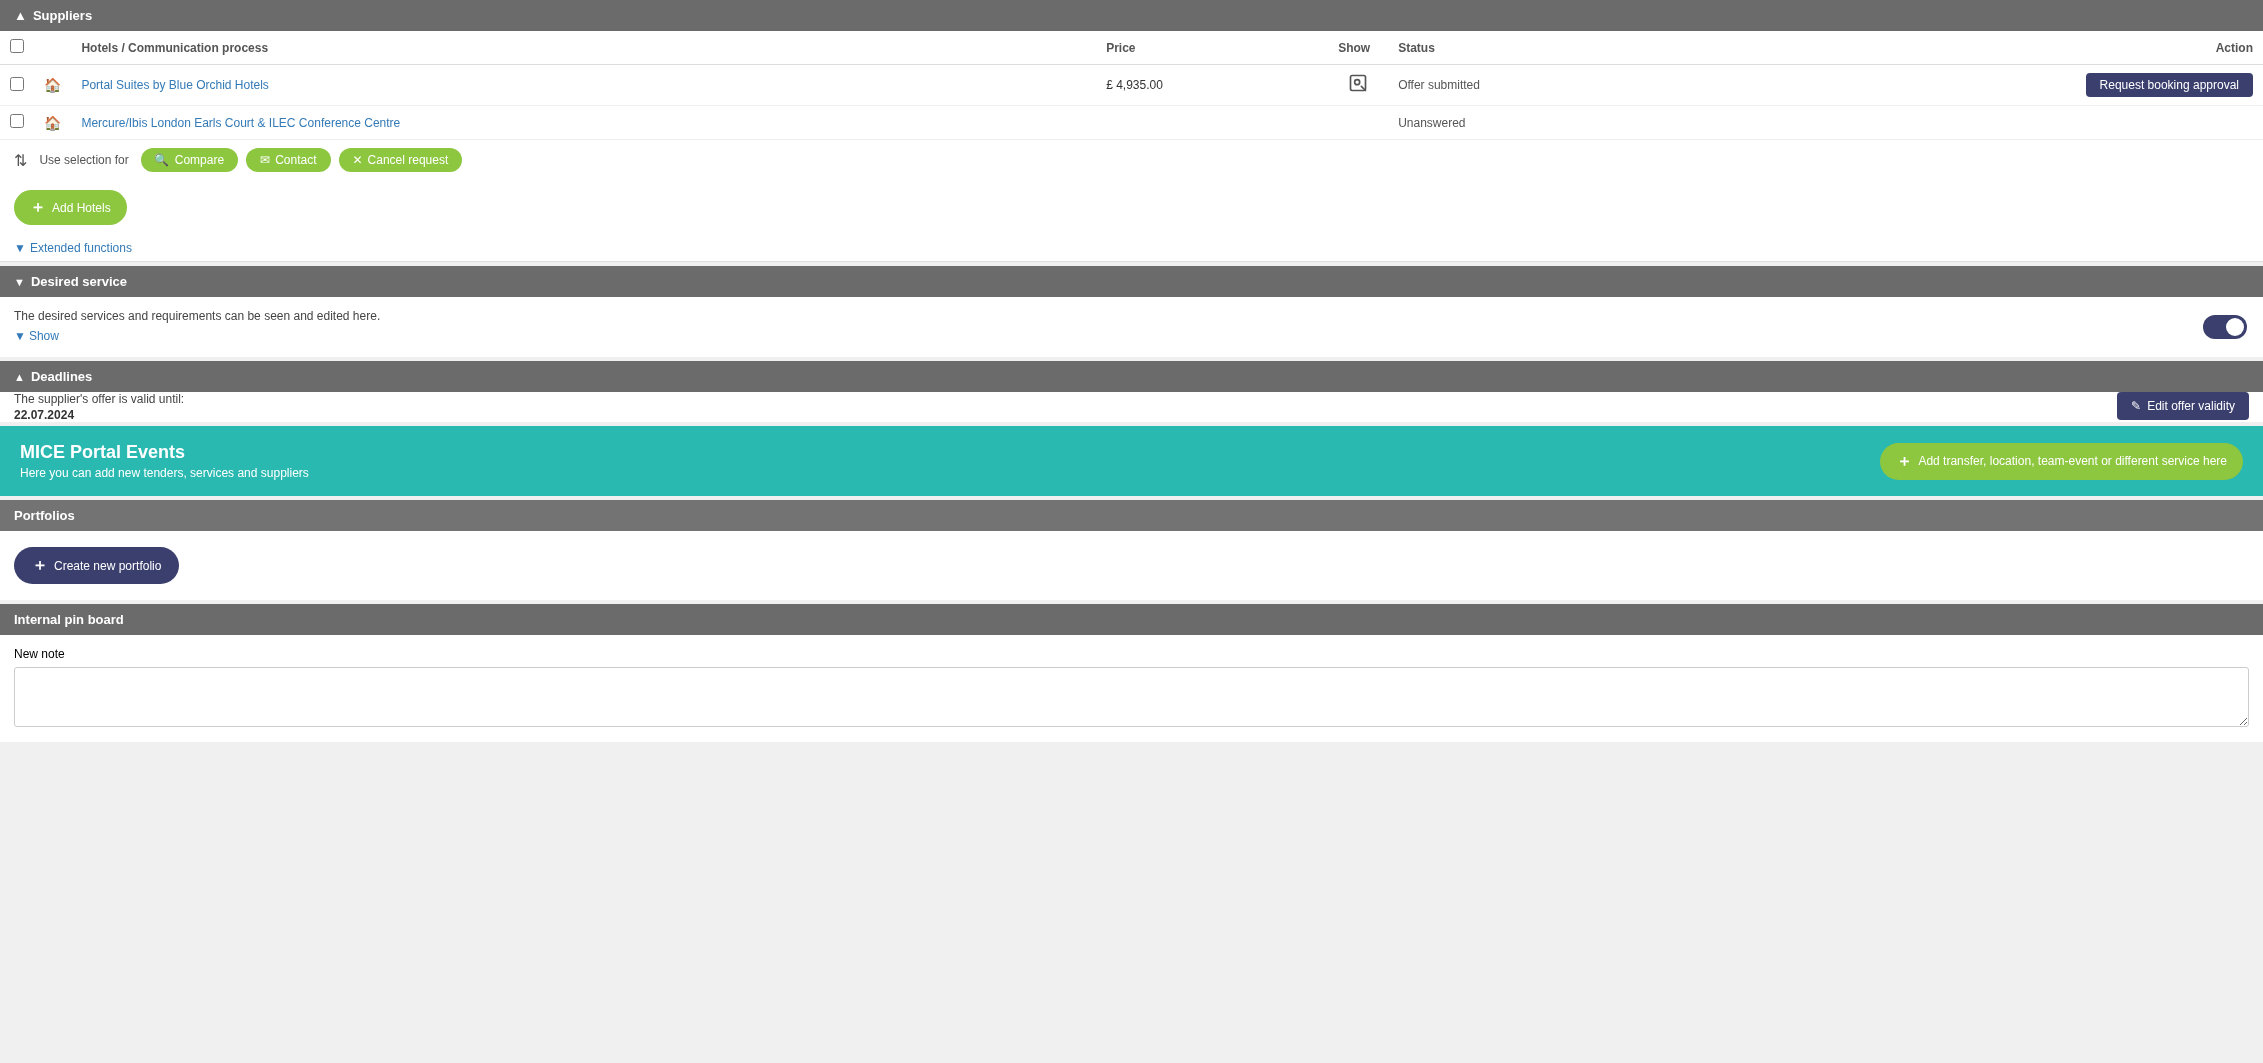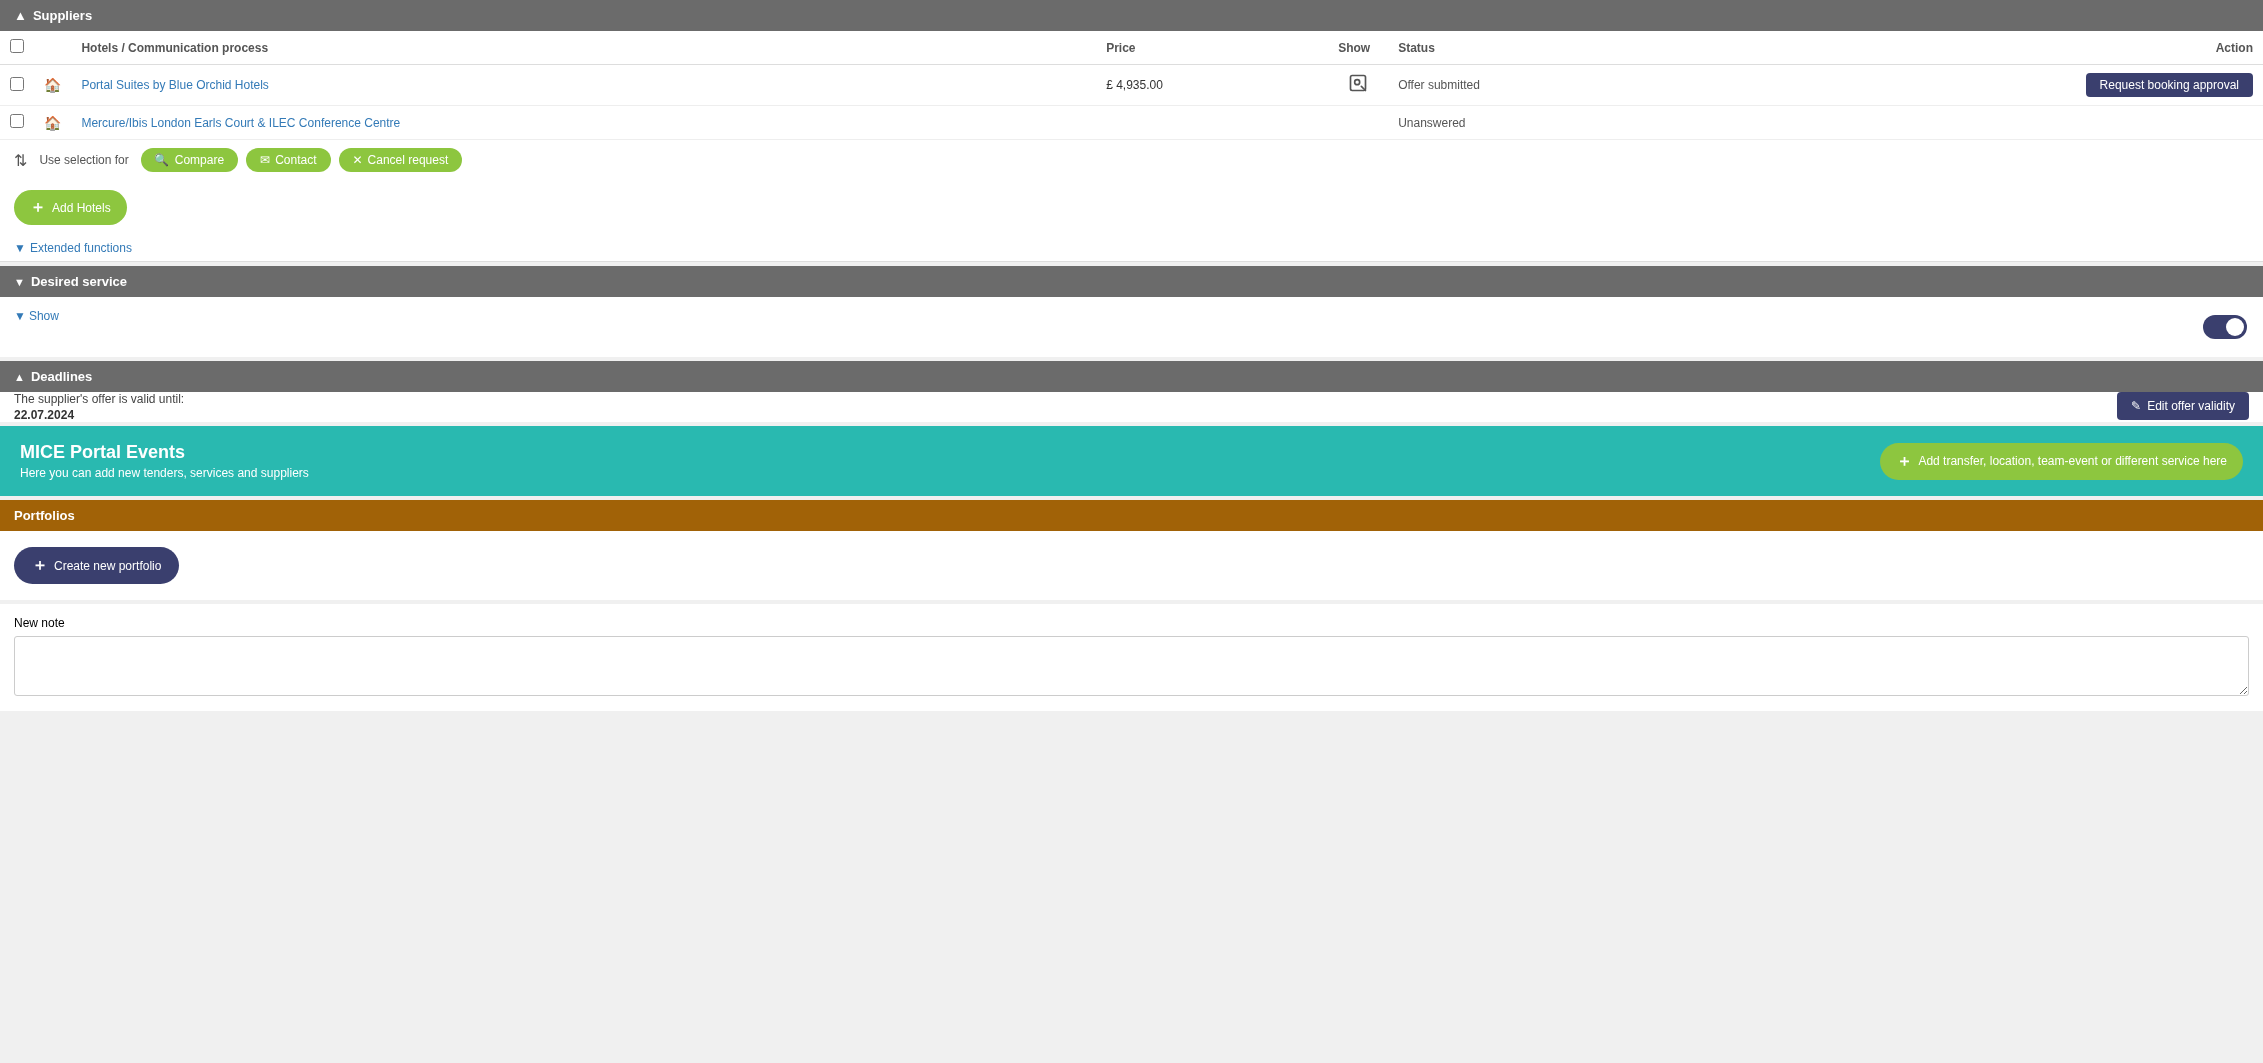--- a/index.html
+++ b/index.html
@@ -166,21 +166,21 @@
       cursor: pointer;
       font-size: 12px;
       display: flex;
       align-items: center;
       gap: 6px;
       white-space: nowrap;
     }
 
     .portfolios-section { margin-top: 4px; }
     .portfolios-header {
-      background: #a16207;
+      background: #737373;
       color: #fff;
       padding: 8px 14px;
       font-size: 13px;
       font-weight: bold;
     }
     .portfolios-body { background: #fff; padding: 16px 14px; }
 
     .btn-create-portfolio {
       background: #3a3f6e;
       color: #fff;
@@ -321,20 +321,21 @@
       </a>
     </div>
   </div>
 
   <div class="desired-service-section" style="margin-top:4px;">
     <div class="section-header">
       <span class="chevron">▼</span>
       <span>Desired service</span>
     </div>
     <div class="desired-service-body relative-row" style="position:relative;min-height:60px;">
+      <p class="desired-service-desc">The desired services and requirements can be seen and edited here.</p>
       <a class="show-link">
         <span>▼</span>
         <span>Show</span>
       </a>
       <div class="toggle-wrap">
         <div class="toggle"></div>
       </div>
     </div>
   </div>
 
@@ -372,19 +373,22 @@
     </div>
     <div class="portfolios-body">
       <button class="btn-create-portfolio">
         <span style="font-size:16px;font-weight:bold;">＋</span>
         <span>Create new portfolio</span>
       </button>
     </div>
   </div>
 
   <div class="internal-pin-section">
+    <div class="internal-pin-header">
+      <span>Internal pin board</span>
+    </div>
     <div class="internal-pin-body">
       <div class="new-note-label">New note</div>
       <textarea class="note-textarea" style=""></textarea>
     </div>
   </div>
 
 </div>
 
 </body></html>

